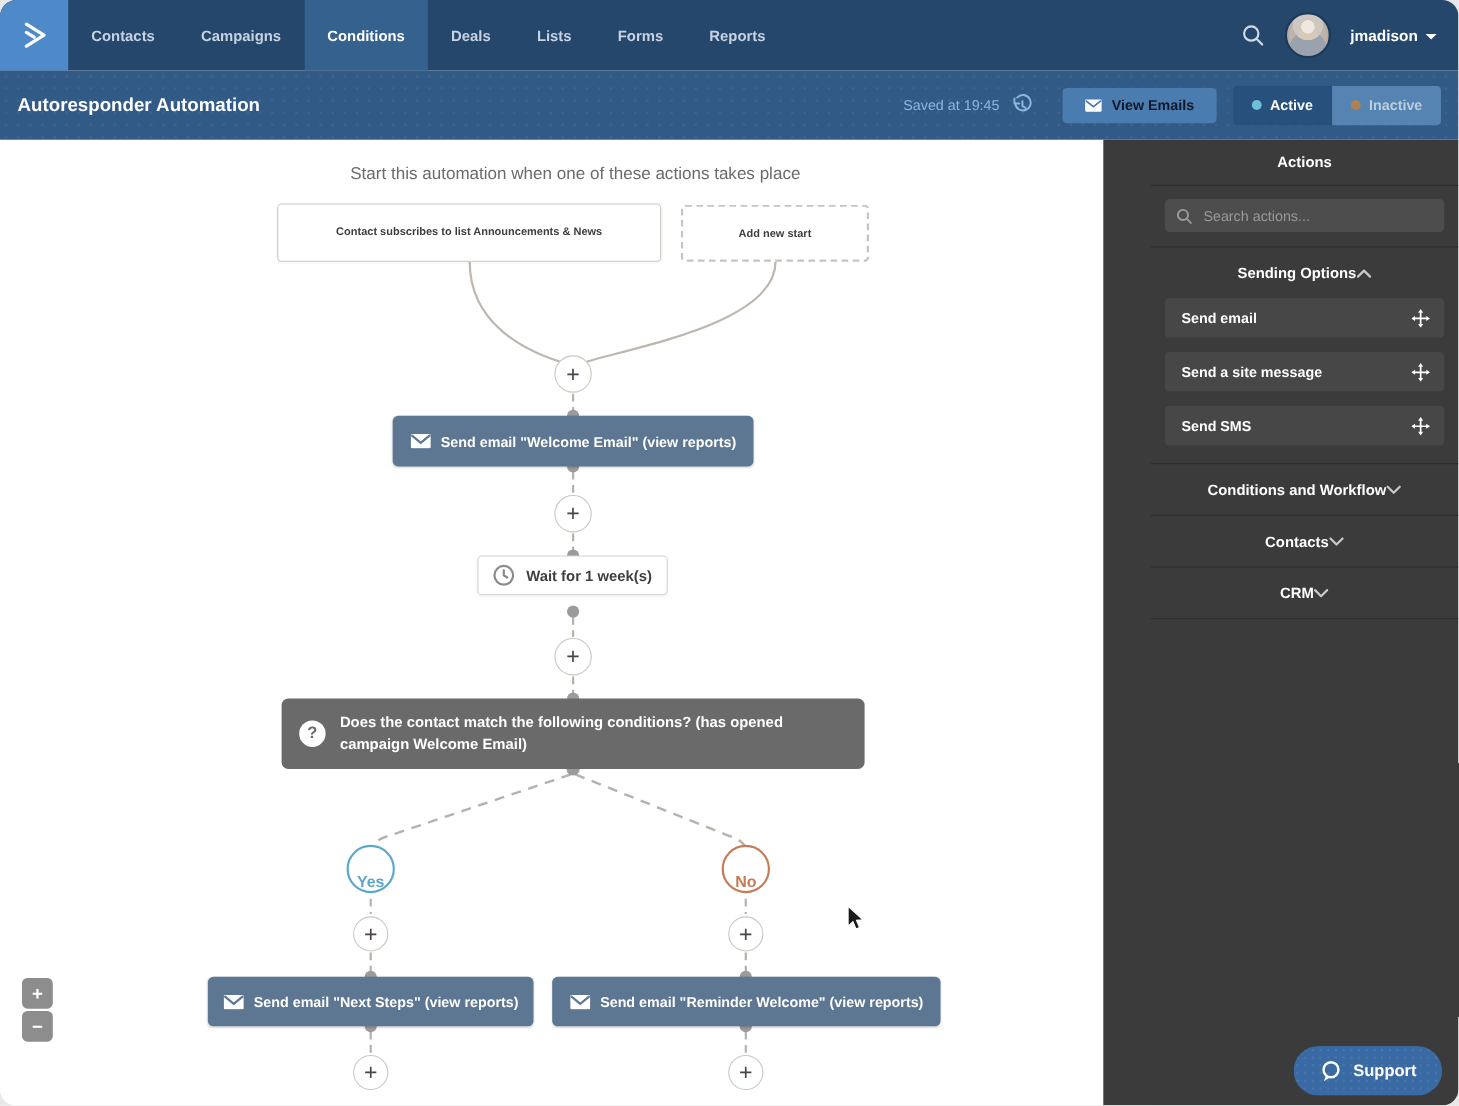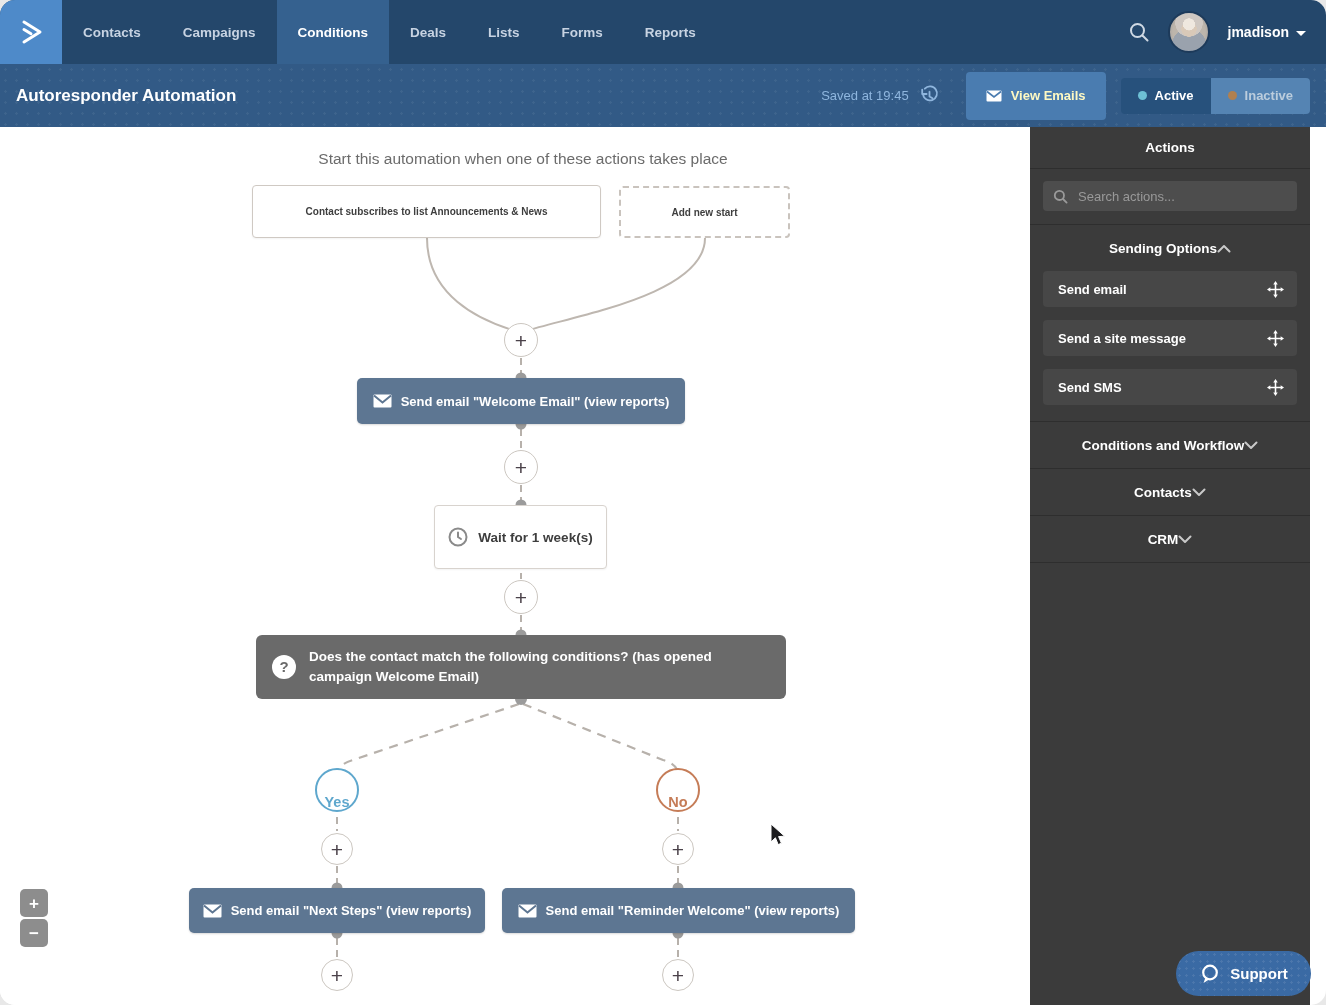--- a/index.html
+++ b/index.html
@@ -26,22 +26,22 @@
   .user-menu{display:flex;align-items:center;gap:7px;cursor:pointer;color:#fff;font-size:14px;font-weight:bold;}
   .caret-down{width:0;height:0;border-left:5px solid transparent;border-right:5px solid transparent;border-top:5px solid #fff;margin-top:2px;}
 
   
   .subheader{position:absolute;top:64px;left:0;width:100%;height:63px;background:var(--header_bg,#325a86);
     background-image:radial-gradient(rgba(255,255,255,.06) 1px,transparent 1.5px);background-size:11px 11px;
     display:flex;align-items:center;padding:0 16px;box-sizing:border-box;z-index:29;}
   .page-title{color:#fff;font-size:17px;font-weight:bold;}
   .subheader .spacer{flex:1;}
   .saved{display:flex;align-items:center;gap:9px;color:var(--saved_text,#8fb6de);font-size:13px;margin-right:26px;}
-  .hdr-btn{display:flex;align-items:center;gap:9px;background:var(--button_bg,#4a7cb0);color:#fef9c3;border:none;
-    font-family:inherit;font-size:13px;font-weight:bold;height:48px;padding:0 20px;border-radius:4px;cursor:pointer;margin-right:13px;}
+  .hdr-btn{display:flex;align-items:center;gap:9px;background:var(--button_bg,#4a7cb0);color:#0f172a;border:none;
+    font-family:inherit;font-size:13px;font-weight:bold;height:32px;padding:0 20px;border-radius:4px;cursor:pointer;margin-right:13px;}
   .toggle{display:flex;height:36px;border-radius:4px;overflow:hidden;margin-left:2px;cursor:pointer;}
   .toggle .seg{display:flex;align-items:center;gap:8px;padding:0 17px;font-size:13px;font-weight:bold;}
   .seg-active{background:var(--active_seg_bg,#27517c);color:#fff;}
   .seg-inactive{background:var(--inactive_seg_bg,#5584b3);color:var(--inactive_text,#bccddd);}
   .dot8{width:9px;height:9px;border-radius:50%;}
 
   
   .canvas{position:absolute;top:127px;left:0;width:1046px;height:878px;background:#fff;overflow:hidden;}
   .connectors{position:absolute;top:0;left:0;z-index:0;}
   .flow-node{position:absolute;z-index:2;box-sizing:border-box;}
@@ -64,21 +64,21 @@
   .branch-circle{border-radius:50%;background:#fff;width:44px;height:44px;display:flex;align-items:flex-end;justify-content:center;
      font-size:14.5px;font-weight:bold;cursor:pointer;}
   .branch-yes{border:2px solid var(--yes,#5ea7cd);color:var(--yes,#5ea7cd);}
   .branch-no{border:2px solid var(--no,#c57c57);color:var(--no,#c57c57);}
   .zoom-ctrl{position:absolute;left:20px;top:762px;width:28px;z-index:5;display:flex;flex-direction:column;gap:2px;}
   .zoom-ctrl button{width:28px;height:28px;background:var(--zoom_btn,#8d8d8d);border:none;border-radius:5px;color:#fff;
      font-size:17px;font-weight:bold;cursor:pointer;display:flex;align-items:center;justify-content:center;font-family:inherit;line-height:1;}
   .cursor-pointer{position:absolute;left:770px;top:696px;z-index:10;}
 
   
-  .sidebar{position:absolute;top:127px;right:16px;width:280px;height:878px;background:var(--sidebar_bg,#3b3b3b);z-index:20;}
+  .sidebar{position:absolute;top:127px;right:0;width:280px;height:878px;background:var(--sidebar_bg,#3b3b3b);z-index:20;padding-left:43px;}
   .sb-title{height:41px;display:flex;align-items:center;justify-content:center;color:#fff;font-size:13.5px;font-weight:bold;
      border-bottom:1px solid #2e2e2e;}
   .sb-search-wrap{padding:12px 13px 13px;border-bottom:1px solid #2e2e2e;}
   .sb-search{display:flex;align-items:center;gap:8px;background:var(--search_bg,#4d4d4d);border-radius:4px;height:30px;padding:0 10px;}
   .sb-search input{flex:1;background:transparent;border:none;outline:none;color:#86efac;font-size:13px;font-family:inherit;}
   .sb-search input::placeholder{color:#999;}
   .sb-section{border-bottom:1px solid #2e2e2e;}
   .sb-section-head{height:46px;display:flex;align-items:center;justify-content:center;padding:0 17px;cursor:pointer;
      color:#fff;font-size:13.5px;font-weight:bold;}
   .sb-items{padding:0 13px 3px;}
@@ -229,21 +229,21 @@
         <rect x="0.5" y="0.5" width="18" height="13" rx="1" fill="#fff"></rect>
         <path d="M1 1.5 L9.5 8.5 L18 1.5" fill="none" stroke="#5d7692" stroke-width="2"></path>
       </svg>
       <span>Send email "Welcome Email" (view reports)</span>
     </div>
 
     <div class="flow-node plus-btn" style="left:504px;top:323px;width:34px;height:34px;">
         <span>+</span>
       </div>
 
-    <div class="flow-node wait-node" style="left:434px;top:378px;width:173px;height:64px;">
+    <div class="flow-node wait-node" style="left:434px;top:378px;width:173px;height:36px;">
       <svg width="20" height="20" viewBox="0 0 20 20">
         <circle cx="10" cy="10" r="8.5" fill="none" stroke="#8a8a8a" stroke-width="2"></circle>
         <path d="M10 5.5 V10 L13 12" fill="none" stroke="#8a8a8a" stroke-width="2" stroke-linecap="round"></path>
       </svg>
       <span>Wait for 1 week(s)</span>
     </div>
 
     <div class="flow-node plus-btn" style="left:504px;top:453px;width:34px;height:34px;">
         <span>+</span>
       </div>

